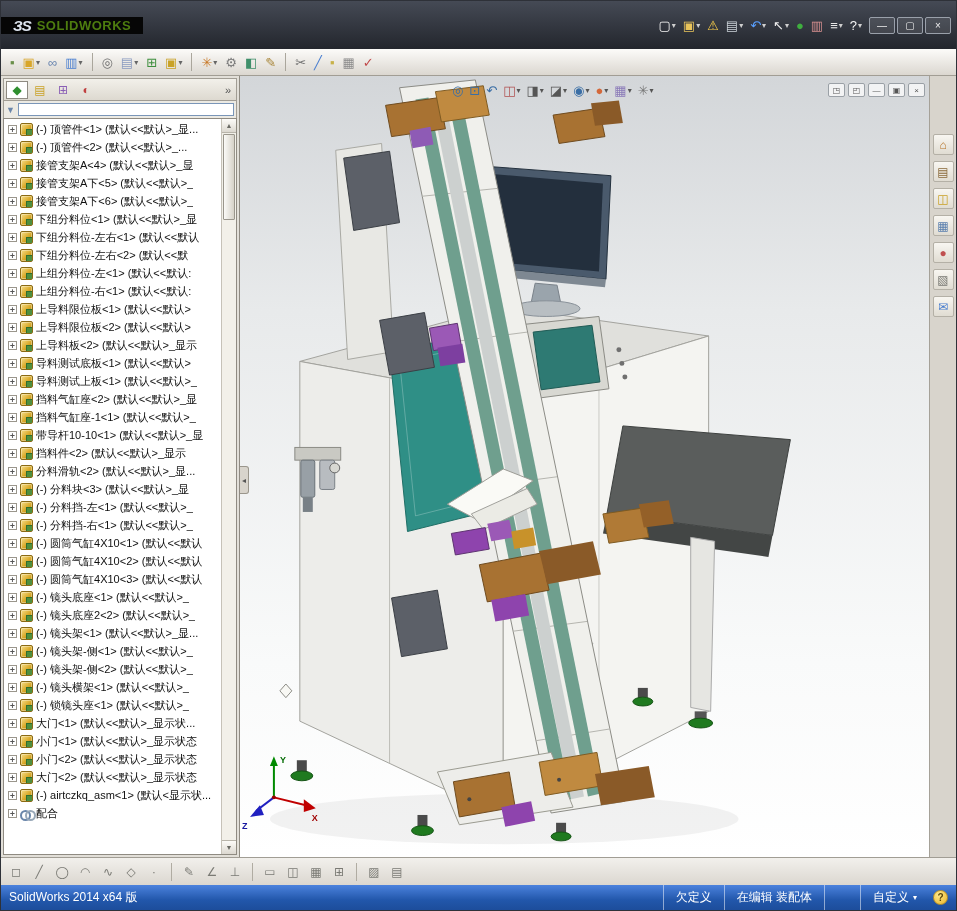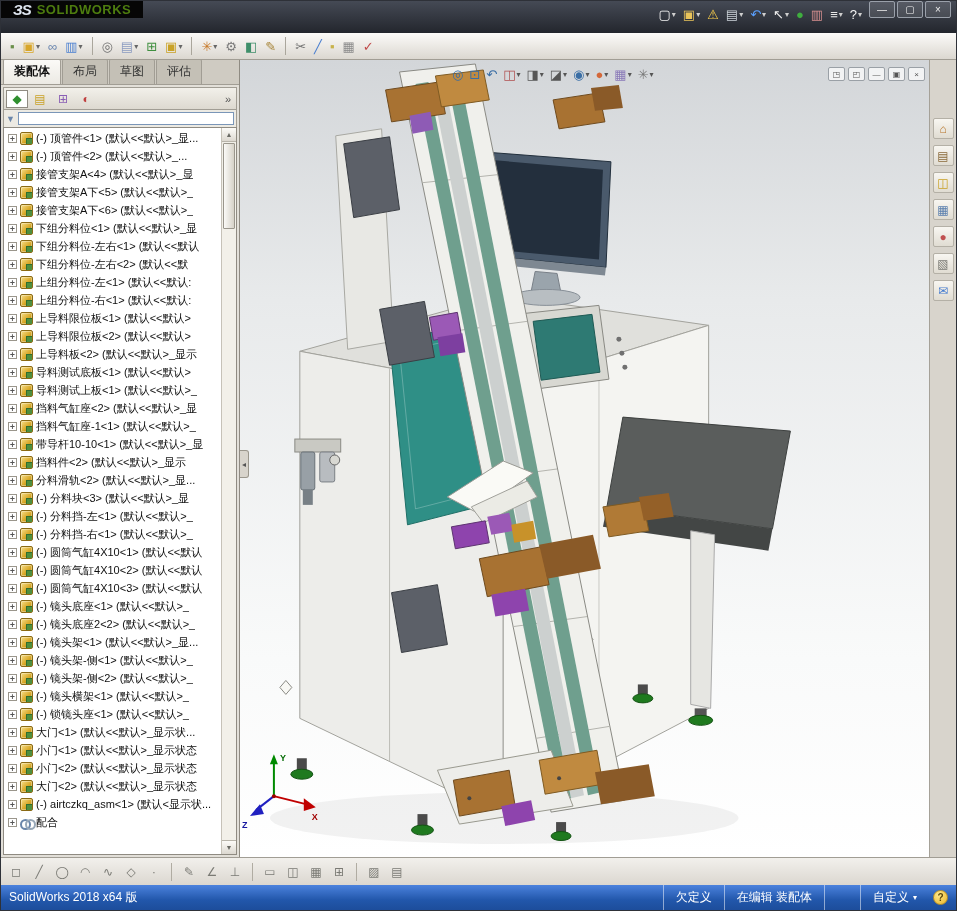--- a/index.html
+++ b/index.html
@@ -1,20 +1,20 @@
 <!DOCTYPE html>
 <html><head>
 <meta charset="utf-8">
 <style>
   * { box-sizing: border-box; margin: 0; padding: 0; }
   html,body { width:957px; height:911px; overflow:hidden; font-family:"Liberation Sans","DejaVu Sans",sans-serif; }
   .window { width:100%; height:100%; display:flex; flex-direction:column; border:1px solid #2e3138; background:#d6d2cb; }
 
   
-  .titlebar { height:32px; flex:none; display:flex; align-items:flex-start; background:linear-gradient(#454a55,#23262d); }
+  .titlebar { height:48px; flex:none; display:flex; align-items:center; background:linear-gradient(#454a55,#23262d); }
   .logo { background:#060606; display:flex; align-items:center; padding:0 12px; gap:6px; }
   .logo-mark { color:#dfe6f0; font-weight:bold; font-style:italic; font-size:15px; letter-spacing:-1px; }
   .logo-text { color:#4d7c0f; font-weight:bold; font-size:13px; letter-spacing:.5px; }
   .menus { display:flex; align-items:stretch; margin-left:4px; }
   .menu-item { display:flex; align-items:center; padding:0 8px; color:#f2f2f2; font-size:12px; }
   .tb-icons { margin-left:auto; display:flex; align-items:center; gap:1px; padding-right:4px; }
   .tb-icon { display:flex; align-items:center; height:26px; padding:0 3px; }
   .tb-icon .g { font-size:13px; }
   .tb-icon .dd { font-size:8px; color:#cfcfcf; margin-left:1px; }
   .dd:empty { display:none; }
@@ -216,27 +216,20 @@
       <span class="g" style="color: rgb(138, 138, 138);">▦</span>
     </div>
       <div class="t2-icon">
       <span class="g" style="color: rgb(192, 74, 74);">✓</span>
     </div>
     </div>
 
   <div class="main">
 
     <div class="left">
-      <div class="cmdtabs">
-
-      <div class="cmdtab active">装配体</div>
-          <div class="cmdtab">布局</div>
-          <div class="cmdtab">草图</div>
-          <div class="cmdtab">评估</div>
-        </div>
       <div class="panel">
         <div class="ptabs">
           <div style="display:flex;gap:1px;">
 
           <div class="ptab active">
               <span class="g" style="color: rgb(47, 143, 47);">◆</span>
             </div>
               <div class="ptab">
               <span class="g" style="color: rgb(201, 162, 39);">▤</span>
             </div>
@@ -716,21 +709,21 @@
     </div>
       <div class="sk-icon">
       <span>▨</span>
     </div>
       <div class="sk-icon">
       <span>▤</span>
     </div>
     </div>
 
   <div class="statusbar">
-    <span class="sb-left">SolidWorks 2018 x64 版</span>
+    <span class="sb-left">SolidWorks 2014 x64 版</span>
     <span class="sb-fill"></span>
     <span class="sb-seg">欠定义</span>
     <span class="sb-seg">在编辑 装配体</span>
     <span class="sb-seg empty"></span>
     <span class="sb-seg">
       <span>自定义</span>
       <span class="sb-dd">▾</span>
     </span>
     <span class="sb-help">?</span>
   </div>

